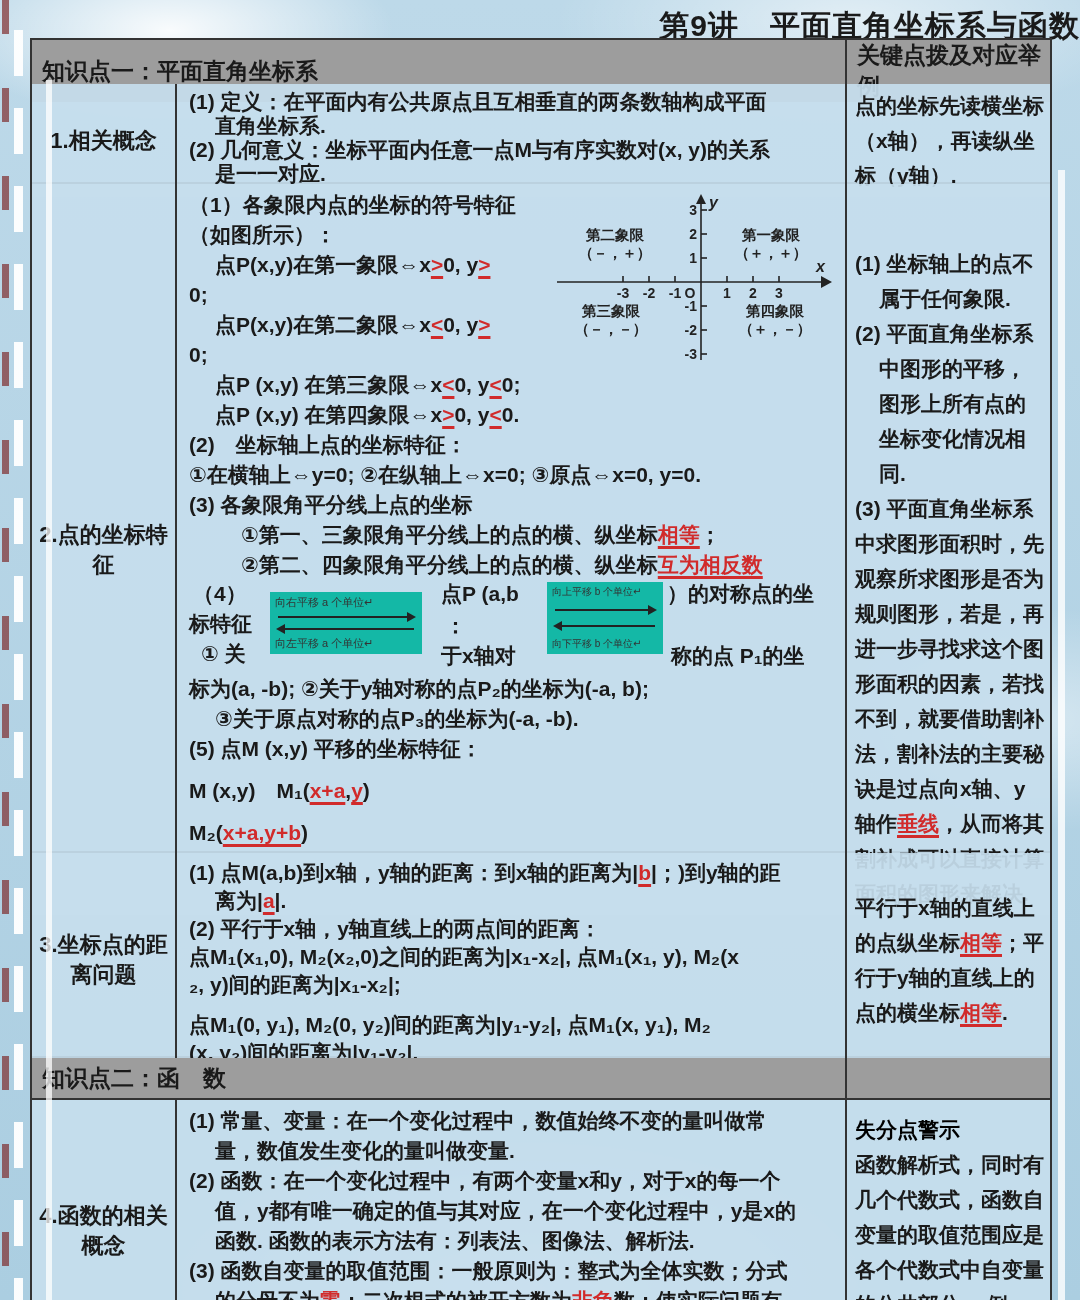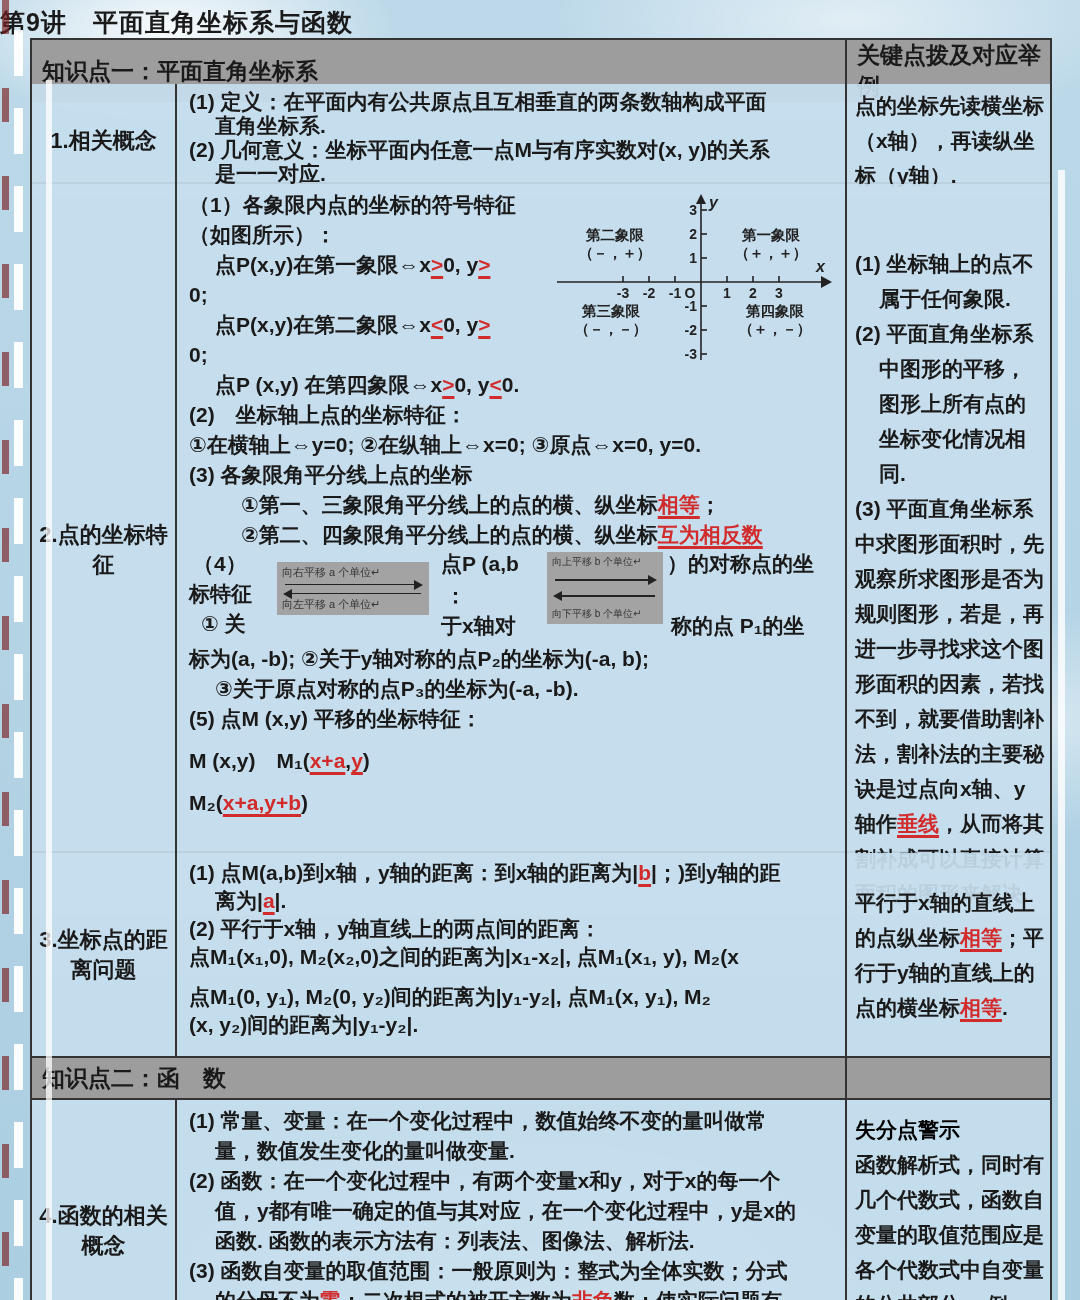--- a/index.html
+++ b/index.html
@@ -15,22 +15,22 @@
   }
   .page{position:relative;width:1080px;height:1300px;}
   
   .red-dashes{position:absolute;left:2px;top:0;width:7px;height:1300px;
     background:repeating-linear-gradient(#7a1f1f 0 34px, rgba(0,0,0,0) 34px 88px);opacity:.65;z-index:6;}
   .white-dashes{position:absolute;left:14px;top:30px;width:9px;height:1270px;
     background:repeating-linear-gradient(rgba(255,255,255,.95) 0 46px, rgba(255,255,255,0) 46px 78px);z-index:6;}
   .white-line-in{position:absolute;left:46px;top:80px;width:6px;height:1220px;background:rgba(255,255,255,.75);z-index:5;pointer-events:none;}
   .white-line-r{position:absolute;left:1058px;top:170px;width:7px;height:1130px;background:rgba(255,255,255,.8);z-index:5;}
 
-  .page-title{position:absolute;top:6px;left:0;width:1080px;text-align:left;
-    font-size:25px;font-weight:bold;letter-spacing:1px;}
+  .page-title{position:absolute;top:6px;left:0;width:1080px;text-align:right;
+    font-size:30px;font-weight:bold;letter-spacing:1px;}
 
   .tbl{position:absolute;left:30px;top:38px;width:1018px;border:2px solid #333;border-bottom:none;}
   .tr{display:grid;grid-template-columns:145px 1fr 203px;border-bottom:2px solid #333;}
   .tr:last-child{border-bottom:none;}
   .cell{background:rgba(198,222,237,.93);min-width:0;}
   .cell.hdr{background:#9d9d9d;font-size:23px;font-weight:bold;display:flex;align-items:center;padding-left:10px;}
   .span2{grid-column:1/3;}
   .c1{border-right:2px solid #333;display:flex;align-items:center;justify-content:center;text-align:center;
       font-size:22px;font-weight:bold;padding:0 5px;line-height:30px;}
   .c2{border-right:2px solid #333;padding:6px 8px 0 12px;font-size:21px;font-weight:bold;}
@@ -52,21 +52,21 @@
   .r2note{padding-top:62px;}
   .r4c3{padding-top:12px;}
 
   .quad-wrap{float:right;width:288px;height:174px;margin:2px 0 4px 8px;}
   .quad-wrap text{font-weight:bold;fill:#222;font-size:14px;}
   .quad-wrap .axlbl{font-style:italic;font-size:16px;}
   .quad-wrap .qlbl{font-size:14.5px;}
 
   .p4{position:relative;height:94px;font-size:21px;font-weight:bold;}
   .p4 span{position:absolute;white-space:nowrap;}
-  .mvbox{position:absolute;background:#a3a3a3;color:#333;display:flex;flex-direction:column;
+  .mvbox{position:absolute;background:#14b8a6;color:#333;display:flex;flex-direction:column;
     justify-content:space-between;padding:3px 5px;box-sizing:border-box;}
   .mvt{font-weight:normal;white-space:nowrap;color:#333;}
   .mvbox.h .mvt{font-size:11px;}
   .mvbox.v .mvt{font-size:10px;}
   .arr{position:relative;height:2px;background:#222;margin:4px 3px;}
   .arr-r::after{content:"";position:absolute;right:-2px;top:-4px;width:0;height:0;
     border-left:9px solid #222;border-top:5px solid transparent;border-bottom:5px solid transparent;}
   .arr-l::before{content:"";position:absolute;left:-2px;top:-4px;width:0;height:0;
     border-right:9px solid #222;border-top:5px solid transparent;border-bottom:5px solid transparent;}
 </style>
@@ -149,33 +149,34 @@
             <text class="qlbl" x="226" y="142" text-anchor="middle">（＋，－）</text>
           </svg>
         </div>
         <div>
             <div class="rl"><span>（1）各象限内点的坐标的符号特征</span></div>
             <div class="rl"><span>（如图所示）：</span></div>
             <div class="rl ind1"><span>点P(x,y)在第一象限⇔x</span><span class="s-red">&gt;</span><span>0, y</span><span class="s-red">&gt;</span></div>
             <div class="rl"><span>0;</span></div>
             <div class="rl ind1"><span>点P(x,y)在第二象限⇔x</span><span class="s-red">&lt;</span><span>0, y</span><span class="s-red">&gt;</span></div>
             <div class="rl"><span>0;</span></div>
+            <div class="rl ind1"><span>点P (x,y) 在第三象限⇔x</span><span class="s-red">&lt;</span><span>0, y</span><span class="s-red">&lt;</span><span>0;</span></div>
             <div class="rl ind1"><span>点P (x,y) 在第四象限⇔x</span><span class="s-red">&gt;</span><span>0, y</span><span class="s-red">&lt;</span><span>0.</span></div>
             <div class="rl"><span>(2)　坐标轴上点的坐标特征：</span></div>
             <div class="rl"><span>①在横轴上⇔y=0; ②在纵轴上⇔x=0; ③原点⇔x=0, y=0.</span></div>
             <div class="rl"><span>(3) 各象限角平分线上点的坐标</span></div>
             <div class="rl ind2"><span>①第一、三象限角平分线上的点的横、纵坐标</span><span class="s-red">相等</span><span>；</span></div>
             <div class="rl ind2"><span>②第二、四象限角平分线上的点的横、纵坐标</span><span class="s-red">互为相反数</span></div>
           </div>
 
         <div class="p4">
           <span style="left:4px;top:0">（4）</span>
           <span style="left:0;top:30px">标特征</span>
           <span style="left:12px;top:60px">① 关</span>
-          <div class="mvbox h" style="left:88px;top:12px;width:152px;height:53px">
+          <div class="mvbox h" style="left:81px;top:12px;width:152px;height:62px">
             <div class="mvt">向右平移 a 个单位↵</div>
             <div class="arr arr-r"></div>
             <div class="arr arr-l"></div>
             <div class="mvt">向左平移 a 个单位↵</div>
           </div>
           <span style="left:252px;top:0">点P (a,b</span>
           <span style="left:256px;top:32px">：</span>
           <span style="left:252px;top:62px">于x轴对</span>
           <div class="mvbox v" style="left:358px;top:2px;width:116px;height:72px">
             <div class="mvt">向上平移 b 个单位↵</div>
@@ -202,20 +203,21 @@
         </div>
     </div>
 
     <div class="tr" style="height:203px">
       <div class="cell c1">3.坐标点的距离问题</div>
       <div class="cell c2 r3c">
           <div class="rl"><span>(1) 点M(a,b)到x轴，y轴的距离：到x轴的距离为|</span><span class="s-red">b</span><span>|；)到y轴的距</span></div>
           <div class="rl ind1"><span>离为|</span><span class="s-red">a</span><span>|.</span></div>
           <div class="rl"><span>(2) 平行于x轴，y轴直线上的两点间的距离：</span></div>
           <div class="rl"><span>点M₁(x₁,0), M₂(x₂,0)之间的距离为|x₁-x₂|, 点M₁(x₁, y), M₂(x</span></div>
+          <div class="rl"><span>₂, y)间的距离为|x₁-x₂|;</span></div>
           <div class="rl mt"><span>点M₁(0, y₁), M₂(0, y₂)间的距离为|y₁-y₂|, 点M₁(x, y₁), M₂</span></div>
           <div class="rl"><span>(x, y₂)间的距离为|y₁-y₂|.</span></div>
         </div>
       <div class="cell c3 vcen">
           <div class="rl"><span>平行于x轴的直线上的点纵坐标</span><span class="s-red">相等</span><span>；平行于y轴的直线上的点的横坐标</span><span class="s-red">相等</span><span>.</span></div>
         </div>
     </div>
 
     <div class="tr" style="height:40px">
       <div class="cell hdr span2">知识点二：函　数</div>

